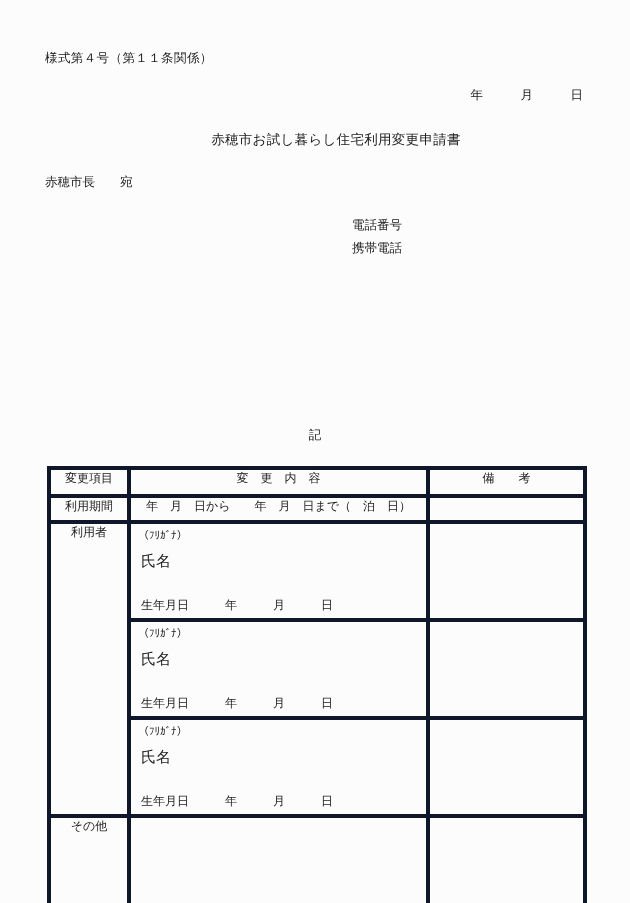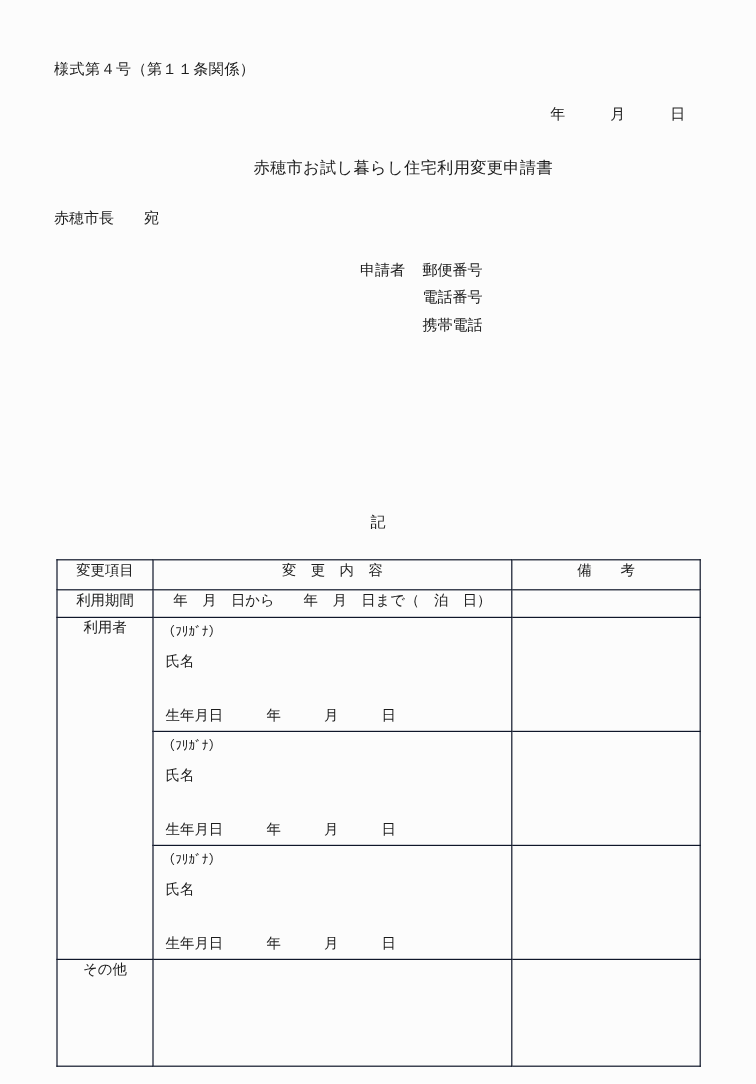--- a/index.html
+++ b/index.html
@@ -27,21 +27,21 @@
   .form-no {
     position: absolute;
     left: 45px;
     top: 50px;
     font-size: 12.5px;
     letter-spacing: 0.4px;
     white-space: pre;
   }
   .date-line {
     position: absolute;
-    right: 59px;
+    right: 47px;
     top: 87px;
     font-size: 12.5px;
     white-space: pre;
   }
   .doc-title {
     position: absolute;
     left: 0;
     right: 0;
     top: 131px;
     text-align: center;
@@ -103,21 +103,21 @@
   table.form-table {
     position: absolute;
     left: 47px;
     top: 466px;
     width: 536px;
     border-collapse: collapse;
     table-layout: fixed;
     font-size: 12px;
   }
   table.form-table td {
-    border: 1px solid #0f172a;
+    border: 4px solid #0f172a;
     padding: 0;
     vertical-align: top;
     white-space: pre;
   }
   .col-item   { width: 80px; }
   .col-detail { width: 299px; }
   .col-note   { width: 157px; }
 
   .cell-center {
     text-align: center;
@@ -142,21 +142,21 @@
   .furigana {
     position: absolute;
     left: 12px;
     top: 5px;
     font-size: 11px;
   }
   .name-line {
     position: absolute;
     left: 10px;
     top: 28px;
-    font-size: 12px;
+    font-size: 15px;
   }
   .birth-line {
     position: absolute;
     left: 10px;
     bottom: 4px;
     font-size: 12px;
   }
   .note-block { height: 94px; }
 
   .r-other td { height: 88px; margin-top: 26px; }
@@ -168,24 +168,20 @@
 
   <div class="form-no">様式第４号（第１１条関係）</div>
 
   <div class="date-line">年　　　月　　　日</div>
 
   <div class="doc-title">赤穂市お試し暮らし住宅利用変更申請書</div>
 
   <div class="addressee">赤穂市長　　宛</div>
 
   <div class="applicant">
-    <div class="applicant-row">
-      <span class="applicant-label">申請者</span>
-      <span class="applicant-field">郵便番号</span>
-    </div>
     <div class="applicant-row">
       <span class="applicant-label"></span>
       <span class="applicant-field">電話番号</span>
     </div>
     <div class="applicant-row">
       <span class="applicant-label"></span>
       <span class="applicant-field">携帯電話</span>
     </div>
   </div>
 

